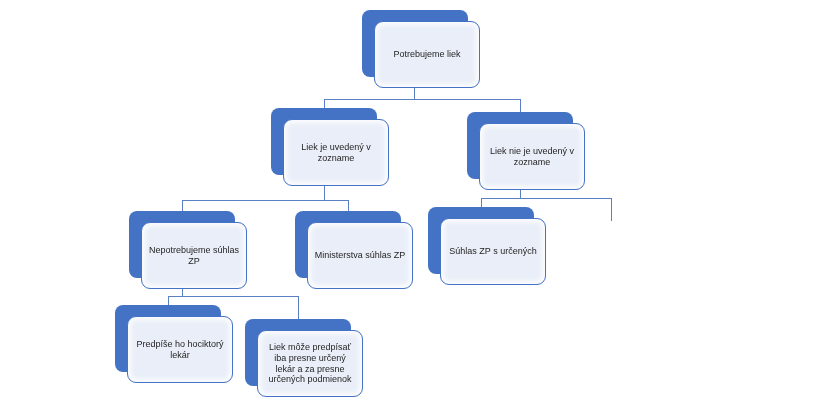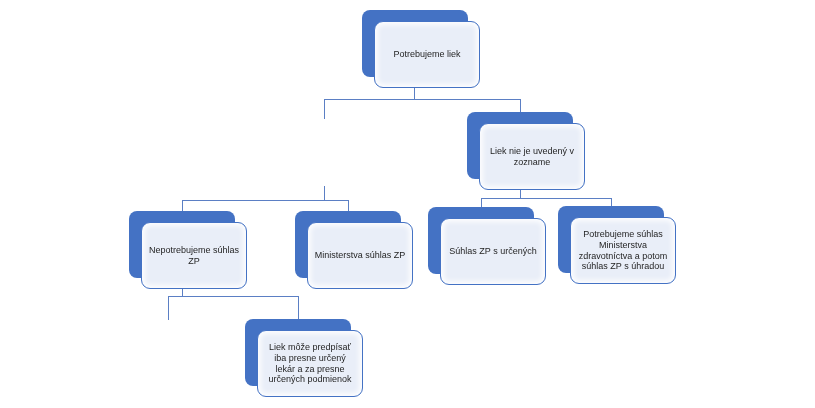--- a/index.html
+++ b/index.html
@@ -87,20 +87,26 @@
   <div class="cl" style="left:168px;top:296px;width:1px;height:24px"></div>
   <div class="cl" style="left:298px;top:296px;width:1px;height:24px"></div>
 
   <div class="node" style="left:362px;top:10px">
     <div class="back"></div>
     <div class="front">
       <span>Potrebujeme liek</span>
     </div>
   </div>
 
+  <div class="node" style="left:271px;top:108px">
+    <div class="back"></div>
+    <div class="front">
+      <span>Liek je uvedený v zozname</span>
+    </div>
+  </div>
 
   <div class="node" style="left:467px;top:112px">
     <div class="back"></div>
     <div class="front">
       <span>Liek nie je uvedený v zozname</span>
     </div>
   </div>
 
   <div class="node" style="left:129px;top:211px">
     <div class="back"></div>
@@ -116,27 +122,27 @@
     </div>
   </div>
 
   <div class="node" style="left:428px;top:207px">
     <div class="back"></div>
     <div class="front">
       <span>Súhlas ZP s určených</span>
     </div>
   </div>
 
-  <div class="node" style="left:558px;top:206px">
+
+  <div class="node" style="left:115px;top:305px">
     <div class="back"></div>
     <div class="front">
-      <span>Potrebujeme súhlas Ministerstva zdravotníctva a potom súhlas ZP s úhradou</span>
+      <span>Predpíše ho hociktorý lekár</span>
     </div>
   </div>
-
 
   <div class="node" style="left:245px;top:319px">
     <div class="back"></div>
     <div class="front">
       <span>Liek môže predpísať iba presne určený lekár a za presne určených podmienok</span>
     </div>
   </div>
 
 </div>
 

